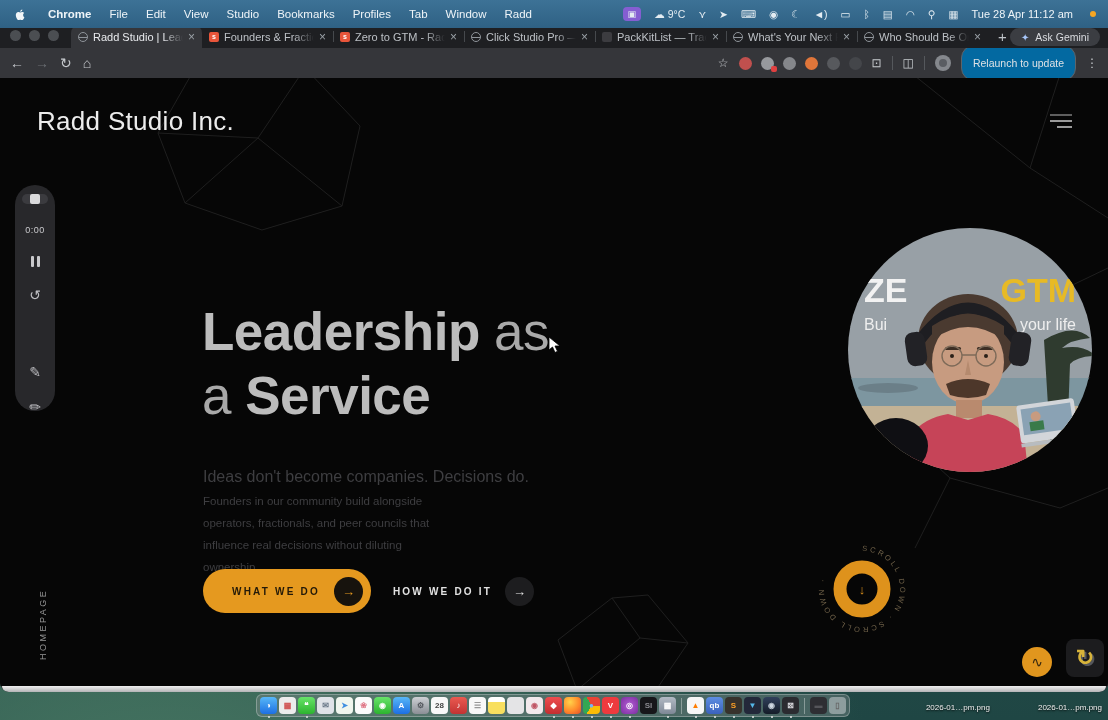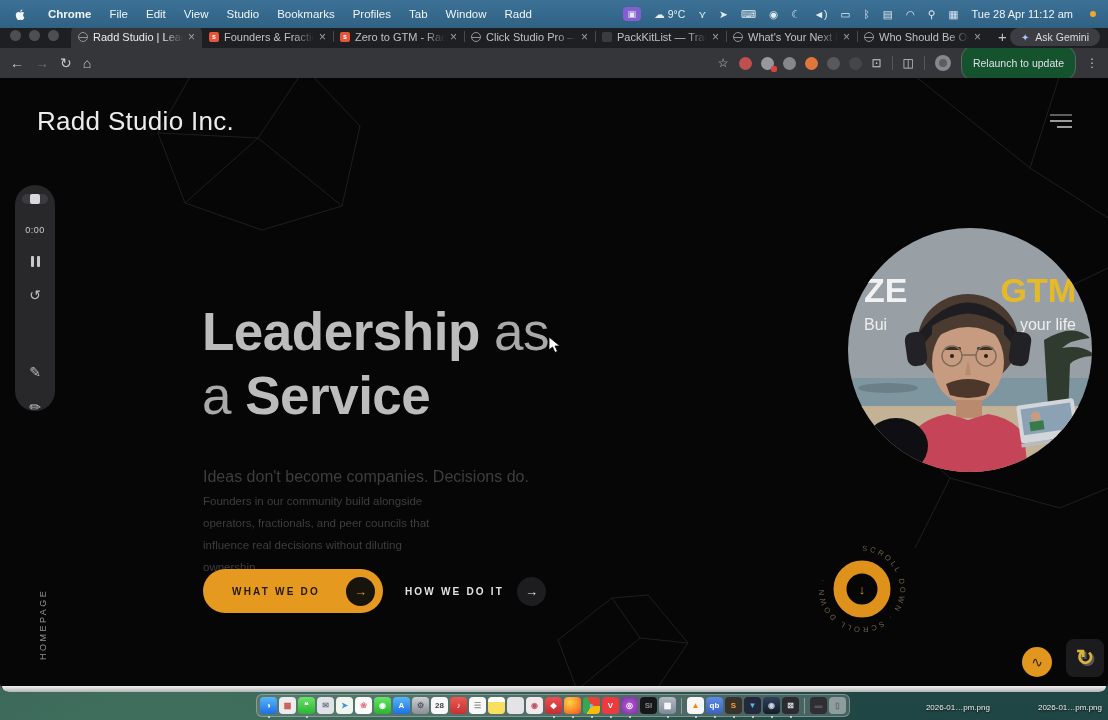--- a/index.html
+++ b/index.html
@@ -59,21 +59,21 @@
   .urlbar { flex:1; max-width:640px; height:21px; background:#202124; border-radius:12px;
     display:flex; align-items:center; gap:8px; padding:0 11px; font-size:11.5px; color:#e8eaed; }
   .tune-icon { display:flex; }
   .tb-right { margin-left:auto; display:flex; align-items:center; gap:10px; }
   .tb-icon { color:#c6c9cd; font-size:12px; }
   .ext-icon { width:13px; height:13px; border-radius:50%; position:relative; display:inline-block; }
   .ext-badge { position:absolute; right:-3px; bottom:-2px; width:6px; height:6px; border-radius:2px; display:block; }
   .vsep { width:1px; height:14px; background:#55585c; }
   .avatar { width:16px; height:16px; border-radius:50%; background:#85888d; position:relative; }
   .avatar::after { content:""; position:absolute; left:4px; top:4px; width:8px; height:8px; border-radius:50%; background:#5a5d62; }
-  .relaunch-btn { background:#14532d; border:1px solid #5f6368; border-radius:13px;
+  .relaunch-btn { background:#0369a1; border:1px solid #5f6368; border-radius:13px;
     padding:11px 11px; font-size:10.5px; color:#dde1e5; white-space:nowrap; }
 
   
   .page { position:relative; width:1108px; height:608px; background:#060606; overflow:hidden; }
   .wireframes { position:absolute; inset:0; }
 
   .brand { position:absolute; left:37px; top:28px; font-size:26px; font-weight:500;
     color:#ececec; letter-spacing:.3px; }
   .hamburger { position:absolute; right:36px; top:36px; width:22px; display:flex;
     flex-direction:column; gap:4px; align-items:flex-end; }
@@ -101,21 +101,21 @@
   .hero { position:absolute; left:202px; top:222px; font-size:53px; line-height:64px;
     color:#a9a9a9; font-weight:300; letter-spacing:-.5px; }
   .hero .b { font-weight:700; color:#bcbcbc; }
 
   .tagline { position:absolute; left:203px; top:390px; font-size:16px; color:#3e3e41; }
   .para { position:absolute; left:203px; top:412px; width:254px; font-size:11.5px;
     line-height:22px; color:#3e3e41; }
 
   .ctas { position:absolute; left:203px; top:491px; display:flex; align-items:center; gap:22px; }
   .cta-primary { background:#E5991F; border-radius:24px; height:44px; padding:0 8px 0 29px;
-    display:flex; align-items:center; gap:26px; }
+    display:flex; align-items:center; gap:14px; }
   .cta-primary .lbl { font-size:10px; font-weight:bold; letter-spacing:2.2px; color:#241a08; }
   .cta-circle { width:29px; height:29px; border-radius:50%; display:flex;
     align-items:center; justify-content:center; font-size:13px; }
   .cta-primary .cta-circle { background:#17130d; color:#E5991F; }
   .cta-secondary { display:flex; align-items:center; gap:13px; }
   .cta-secondary .lbl { font-size:10px; font-weight:bold; letter-spacing:2.2px; color:#e2e2e2; }
   .cta-secondary .cta-circle { background:#1d1d1f; color:#e2e2e2; }
 
   .scroll-widget { position:absolute; left:812px; top:461px; width:100px; height:100px; }
 

